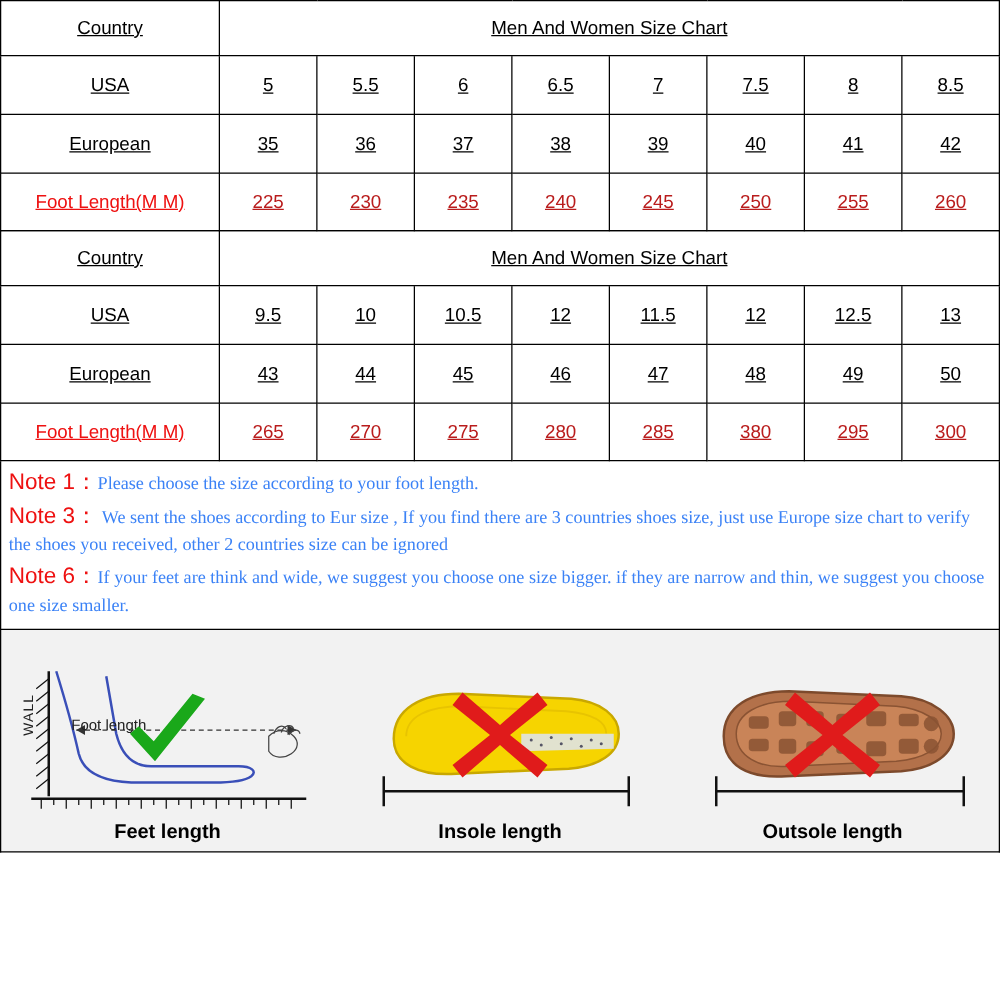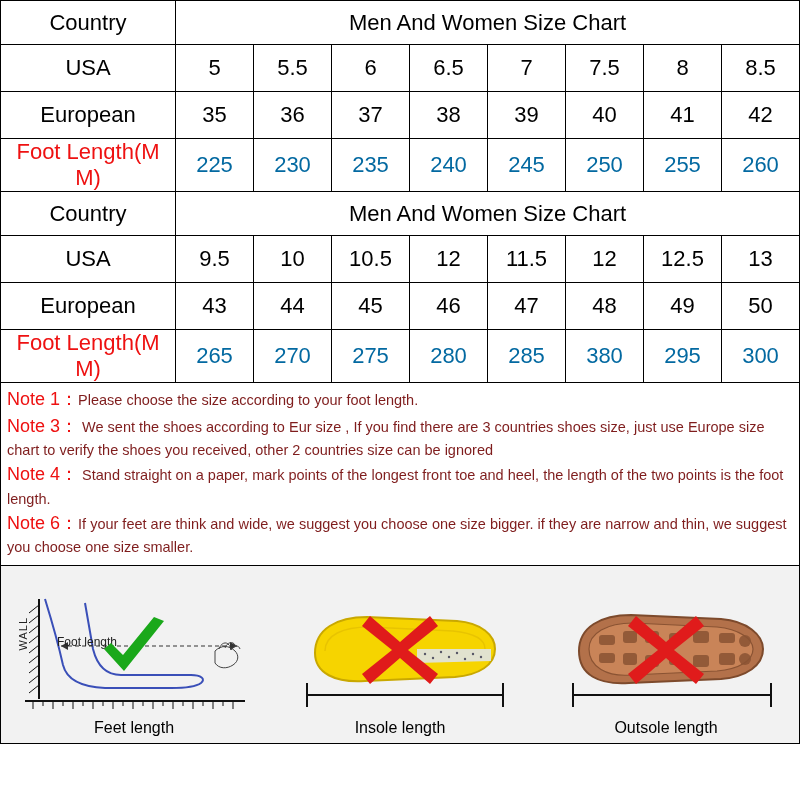--- a/index.html
+++ b/index.html
@@ -26,37 +26,38 @@
     border-collapse: collapse;
     width: 800px;
     table-layout: fixed;
   }
   table.size-chart td {
     border: 1px solid #000;
     text-align: center;
     vertical-align: middle;
     padding: 0;
     height: 46px;
-    font-size: 22px;
+    font-size: 15px;
+    text-decoration: underline;
   }
   td.label-cell {
     width: 174px;
     font-size: 20px;
   }
   td.title-cell {
     font-size: 20px;
     font-weight: normal;
   }
   td.red-label {
     color: #ee1111;
     font-size: 18px;
     margin-left: 35px;
   }
   td.red-val {
-    color: #0369a1;
+    color: #b91c1c;
     font-size: 19px;
   }
   tr.head-row td { height: 43px; }
   tr.foot-row td { height: 45px; }
 
   
   .second-table { margin-top: -1px; }
 
   
   .notes {
@@ -72,22 +73,23 @@
     line-height: 1.42;
     margin: 0 0 1px 0;
     color: #000;
   }
   .note-label {
     color: #ee1111;
     font-size: 18px;
     text-align: right;
   }
   .note-body {
-    color: #7f1d1d;
+    color: #3b82f6;
     font-size: 14.5px;
+    font-family: Liberation Serif, serif;
   }
 
   
   .footer {
     width: 800px;
     height: 178px;
     background: #f2f2f2;
     border: 1px solid #000;
     border-top: none;
     box-sizing: border-box;
@@ -98,21 +100,21 @@
     position: relative;
     flex: 1 1 0;
     height: 100%;
     display: flex;
     flex-direction: column;
     align-items: center;
     justify-content: flex-end;
   }
   .fig-caption {
     font-size: 16px;
-    font-weight: normal;
+    font-weight: bold;
     margin-bottom: 6px;
     text-align: left;
   }
   .fig-art {
     position: relative;
     width: 100%;
     height: 128px;
   }
   .mark-check, .mark-x {
     position: absolute;
@@ -231,23 +233,20 @@
       </tr>
     </tbody>
   </table>
 
   <div class="notes">
     <p class="note-line">
       <span class="note-label">Note 1：</span><span class="note-body">Please choose the size according to your foot length.</span>
     </p>
     <p class="note-line">
       <span class="note-label">Note 3：</span><span class="note-body">  We sent the shoes according to Eur size , If you find there are 3 countries shoes size, just use Europe size chart to verify the shoes you received, other 2 countries size can be ignored</span>
-    </p>
-    <p class="note-line">
-      <span class="note-label">Note 4：</span><span class="note-body">   Stand straight on a paper, mark points of the longest front toe and heel, the length of the two points is the foot length.</span>
     </p>
     <p class="note-line">
       <span class="note-label">Note 6：</span><span class="note-body">If your feet are think and wide, we suggest you choose one size bigger. if they are narrow and thin, we suggest you choose one size smaller.</span>
     </p>
   </div>
 
   <div class="footer">
 
     <div class="fig">
       <div class="fig-art">

